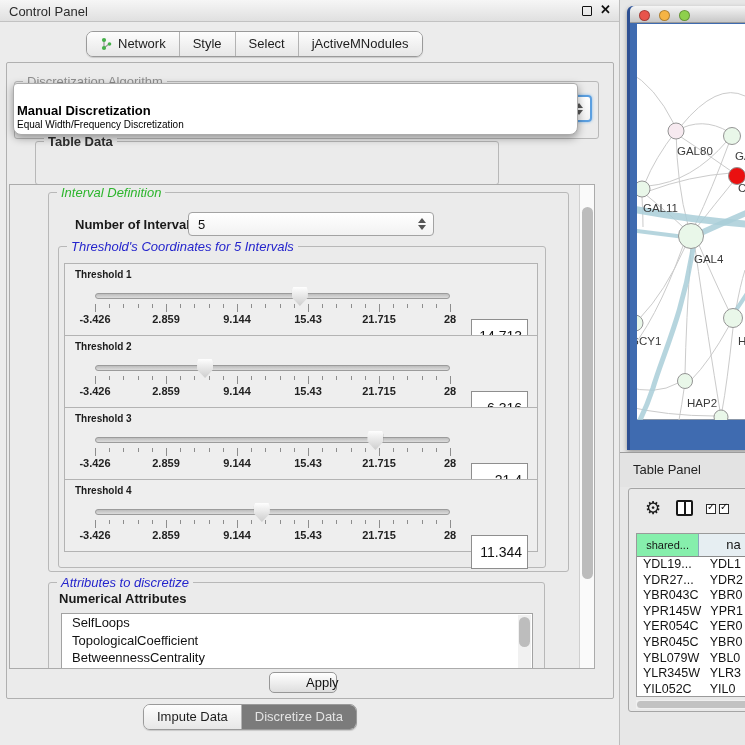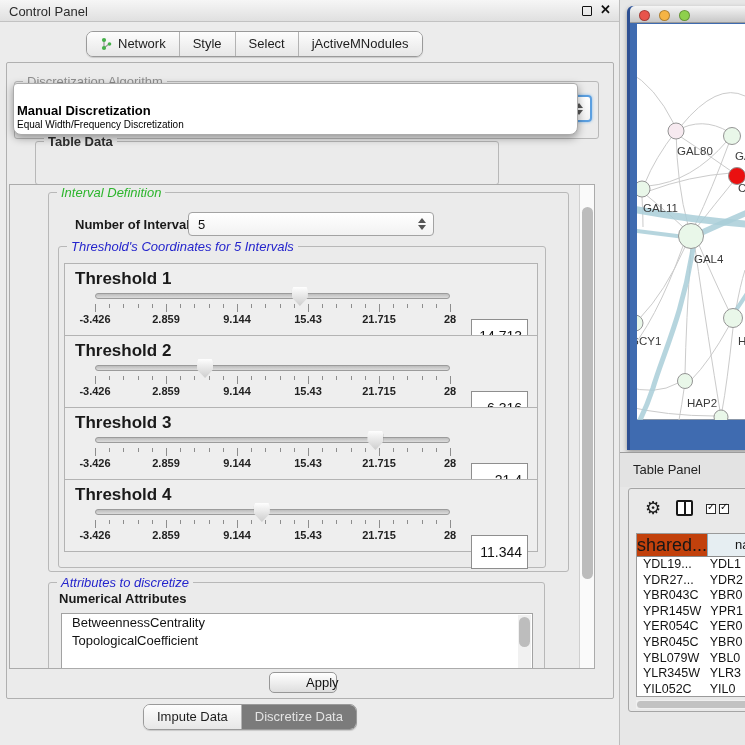--- a/index.html
+++ b/index.html
@@ -52,21 +52,21 @@
   #algo-popup .it2 { position:absolute; left:3px; top:35px; font-size:10px; color:#000; }
 
   
   #scrollarea { position:absolute; left:2px; top:121px; width:586px; height:485px; border:1px solid #ababab; background:#ebebeb; overflow:hidden; }
   #scrollarea .gtitle { background:#ebebeb;font-style:italic; }
   .vscroll { position:absolute; right:0; top:0; width:15px; height:100%; background:#fafafa; border-left:1px solid #cfcfcf; }
   .vscroll .thumb { position:absolute; left:2px; width:11px; background:#bcbcbc; border-radius:6px; }
 
   
   .tpanel { position:relative; width:474px; height:73px; border:1px solid #b3b3b3; background:#eeeeee; margin-top:-1px; }
-  .tlabel { position:absolute; left:10px; top:5px; font-size:17px; font-weight:bold; color:#1a1a1a; }
+  .tlabel { position:absolute; left:10px; top:5px; font-size:10px; font-weight:bold; color:#1a1a1a; }
   .track { position:absolute; left:30px; top:29px; width:355px; height:6px; border:1px solid #9b9b9b; border-radius:3px; background:linear-gradient(#bdbdbd,#dcdcdc); }
   .thumb-sl { position:absolute; top:23px; width:16px; height:19px; background:linear-gradient(#fefefe,#cdcdcd);
               clip-path:polygon(8% 0,92% 0,100% 18%,100% 55%,50% 100%,0 55%,0 18%); filter:drop-shadow(0 0 1px #777); }
   .ticks { position:absolute; left:30px; top:40px; width:355px; height:9px; }
   .ticks i { position:absolute; top:0; width:1px; background:#8d8d8d; }
   .ticklabels { position:absolute; left:30px; top:49px; width:355px; height:14px; }
   .ticklabels span { position:absolute; transform:translateX(-50%); font-size:11px; font-weight:bold; color:#222; white-space:nowrap; }
   .tvalue { position:absolute; left:406px; top:19px; width:57px; height:34px; background:#fff; border:1px solid #8e8e8e;
             font-size:14px; color:#111; text-align:right; line-height:32px; padding-right:5px;margin-top:36px; }
 
@@ -92,21 +92,21 @@
   #tp-labelbar span { position:absolute; left:13px; top:9px; font-size:13px; color:#222; }
   #tp-window { position:absolute; left:628px; top:488px; width:130px; height:224px; background:#e9e9e9; border:1px solid #a5a5a5; border-radius:3px; }
   .gear-icon { position:absolute; left:16px; top:8px; font-size:18px; color:#1c1c1c; }
   .split-icon { position:absolute; left:47px; top:11px; width:17px; height:16px; border:2px solid #181818; border-radius:2px; background:#fff; }
   .split-icon:before { content:""; position:absolute; left:50%; top:0; width:2px; height:100%; background:#181818; transform:translateX(-50%); }
   .cb-icon { position:absolute; top:15px; width:10px; height:10px; border:1.5px solid #2a2a2a; background:#fff; }
   .cb-icon:before { content:"✓"; position:absolute; left:0px; top:-4px; font-size:10px; color:#111; }
 
   #tp-table { position:absolute; left:7px; top:44px; width:120px; height:164px; background:#fff; border:1px solid #9a9a9a; overflow:hidden; }
   .tp-header { display:flex; height:23px; border-bottom:1px solid #8a8a8a; }
-  .tp-header .hc1 { width:71px; background:#c2410c; border-right:1px solid #88aabb; font-size:18px; color:#161616; text-align:center; line-height:22px; }
+  .tp-header .hc1 { width:71px; background:#86efac; border-right:1px solid #88aabb; font-size:11px; color:#161616; text-align:center; line-height:22px; }
   .tp-header .hc2 { width:60px; background:#e6eef2; font-size:13px; color:#161616; line-height:22px; padding-left:27px; }
   .tp-row { display:flex; height:15.6px; }
   .tp-row .c1 { width:71px; font-size:12.5px; color:#141414; padding-left:6px; white-space:nowrap; }
   .tp-row .c2 { width:60px; font-size:12.5px; color:#141414; padding-left:9px; white-space:nowrap; }
   #tp-hscroll { position:absolute; left:7px; top:211px; width:120px; height:9px; background:#f0f0f0; }
   #tp-hscroll .thumb { position:absolute; left:1px; top:1px; width:118px; height:7px; background:#c2c2c2; border-radius:4px; }
 </style>
 </head>
 <body>
 
@@ -337,22 +337,23 @@
               </div>
             </div>
           </div>
         </div>
 
         <div class="group" style="left:38px; top:397px; width:497px; height:150px;">
           <span class="gtitle blue">Attributes to discretize</span>
           <span style="position:absolute; left:10px; top:8px; font-size:13px; font-weight:bold; color:#1a1a1a;">Numerical Attributes</span>
           <div id="attr-list">
             <div id="attr-items">
+                <div class="li">SelfLoops</div>
+                <div class="li">TopologicalCoefficient</div>
                 <div class="li">BetweennessCentrality</div>
-                <div class="li">TopologicalCoefficient</div>
               </div>
             <div id="attr-vscroll">
                 <div class="thumb"></div>
               </div>
           </div>
         </div>
 
         <div class="vscroll">
             <div class="thumb" style="top:22px; height:372px;"></div>
           </div>

